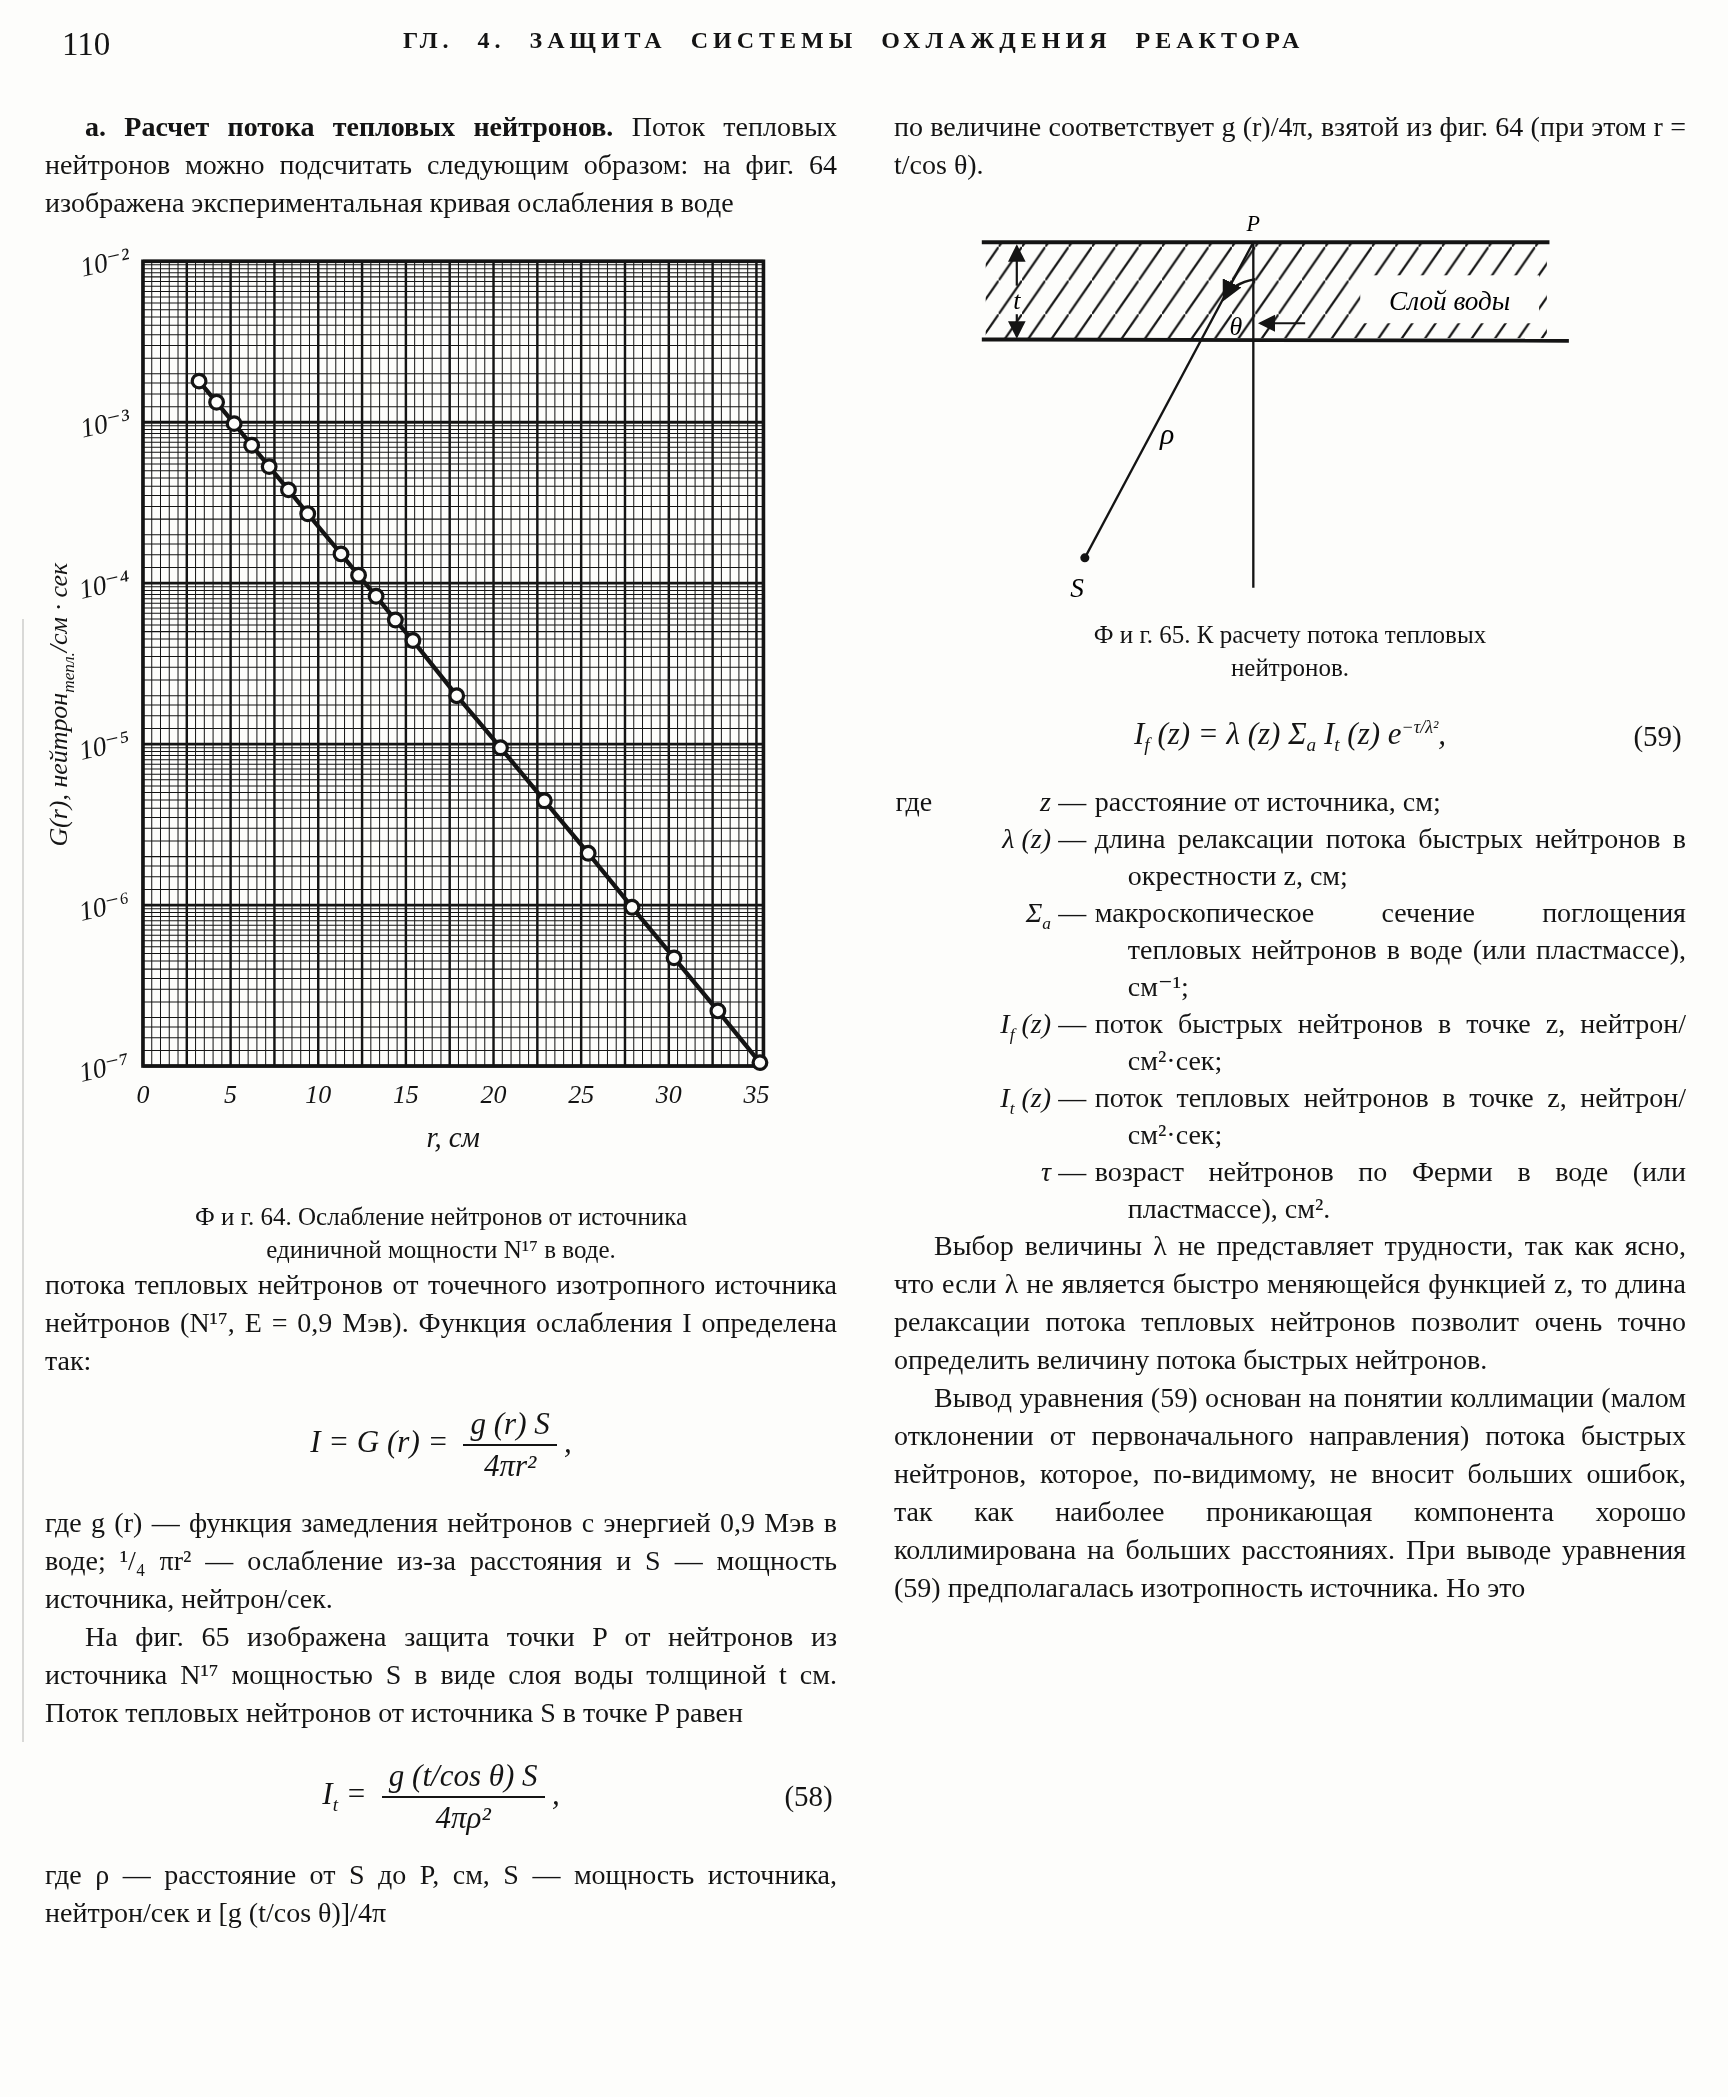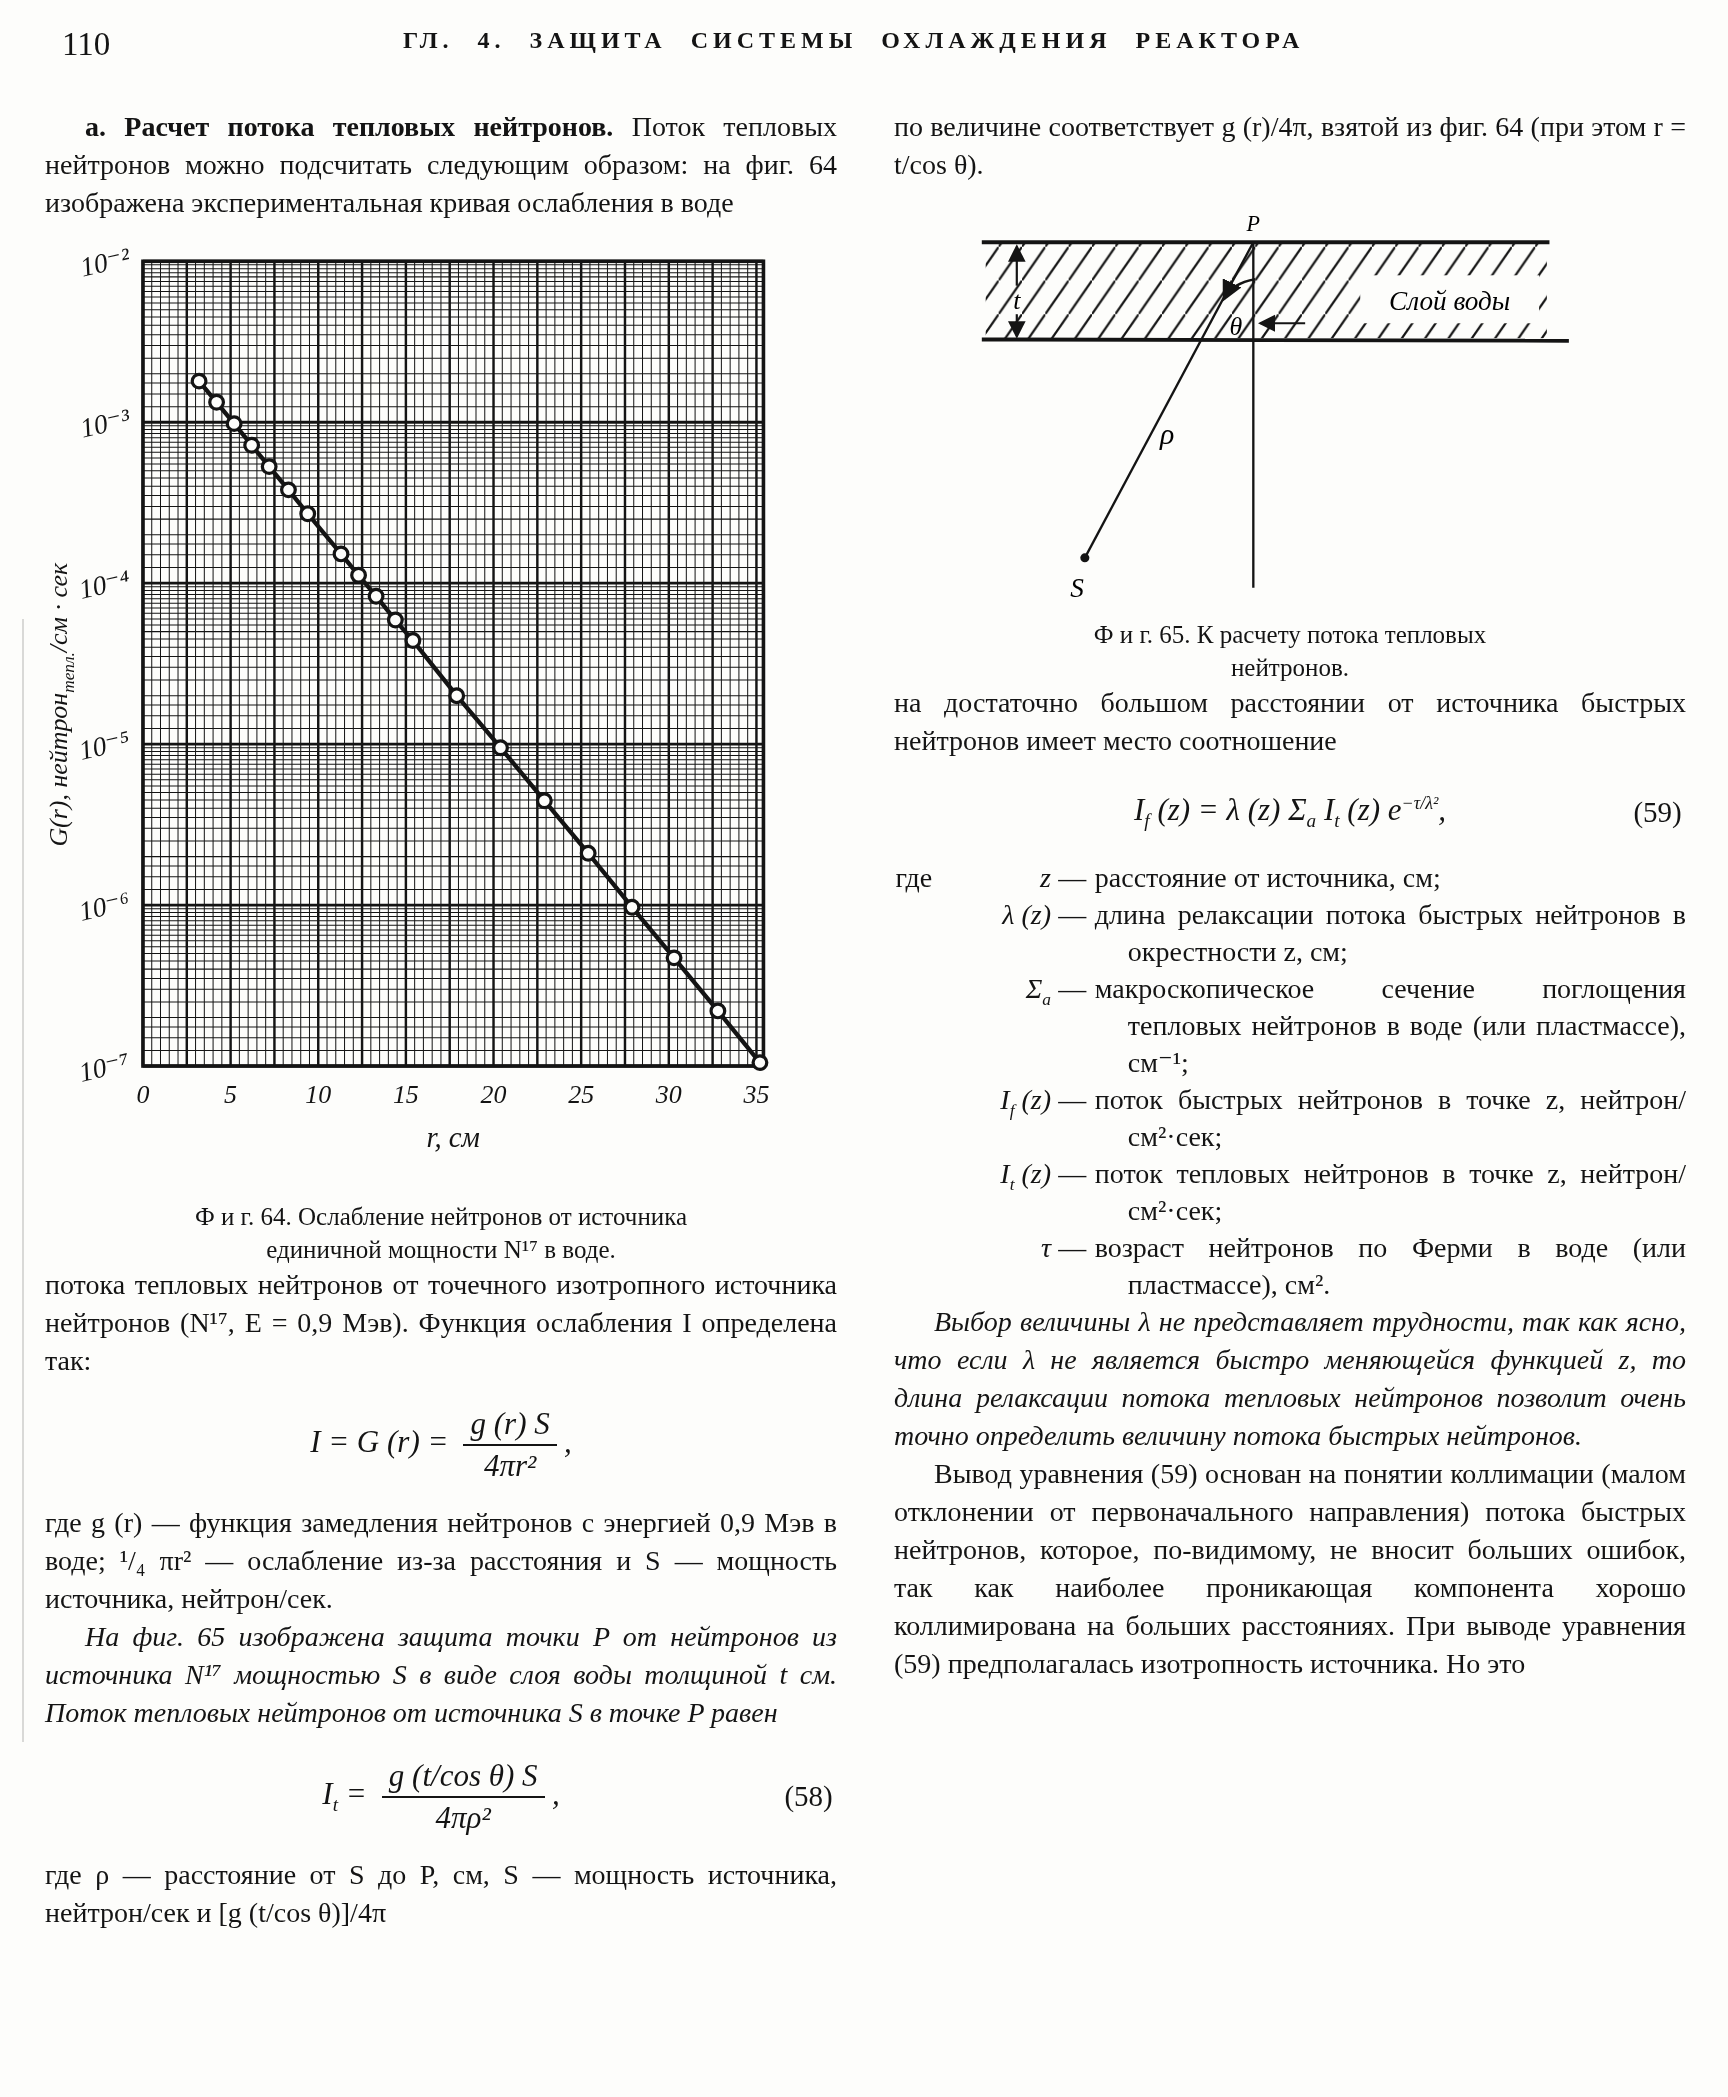--- a/index.html
+++ b/index.html
@@ -51,21 +51,21 @@
   .eq-sup { font-size:0.58em; vertical-align:super;margin-top:42px; }
 
   .fig65-wrap { margin:29px 0 0 58px; }
   .defs { margin-top:4.3px; }
   .def-row { display:flex; font-size:28px; line-height:37px; }
   .def-term { flex:0 0 157px; text-align:right; position:relative; font-style:italic; }
   .def-lead { position:absolute; left:1.4px; font-style:normal; }
   .def-dash { flex:0 0 auto; padding:0 8.6px 0 7.2px; }
   .def-text { flex:1; text-align:justify; padding-left:33px; text-indent:-33px; }
 
-  .mt16 { margin-top:11.5px;font-style:italic; }
+  .mt16 { margin-top:11.5px; }
   .mt34 { margin-top:24.5px; }
 
   .scan-edge {
     position:absolute; left:21.6px; top:619px; width:2.2px; height:1123px;
     background:rgba(0,0,0,0.14);
   }
   svg text { font-family:"Liberation Serif","DejaVu Serif",serif; }
 </style>
 </head>
 <body>
@@ -357,21 +357,20 @@
       <circle cx="205" cy="532" r="7" fill="#141414"></circle>
       <text x="193" y="592" font-size="42" font-style="italic" text-anchor="middle">S</text>
     </svg>
   </div>
 
   <p class="caption cap65">
     <span class="cap-line">Ф и г. 65. К расчету потока тепловых</span>
     <span class="cap-line">нейтронов.</span>
   </p>
 
-  <p class="body mt34">на достаточно большом расстоянии от источника быстрых нейтронов имеет место соотношение</p>
 
   <div class="equation">
     <span class="math"><span>I</span><sub>f</sub><span> (z) = λ (z) Σ</span><sub>a</sub><span> I</span><sub>t</sub><span> (z) e</span><span class="eq-sup">−τ/λ²</span><span>,</span></span>
     <span class="eq-number">(59)</span>
   </div>
 
   <div class="defs" id="defs-list">
       <div class="def-row">
         <span class="def-term"><span class="def-lead">где</span>z</span>
         <span class="def-dash">—</span>

